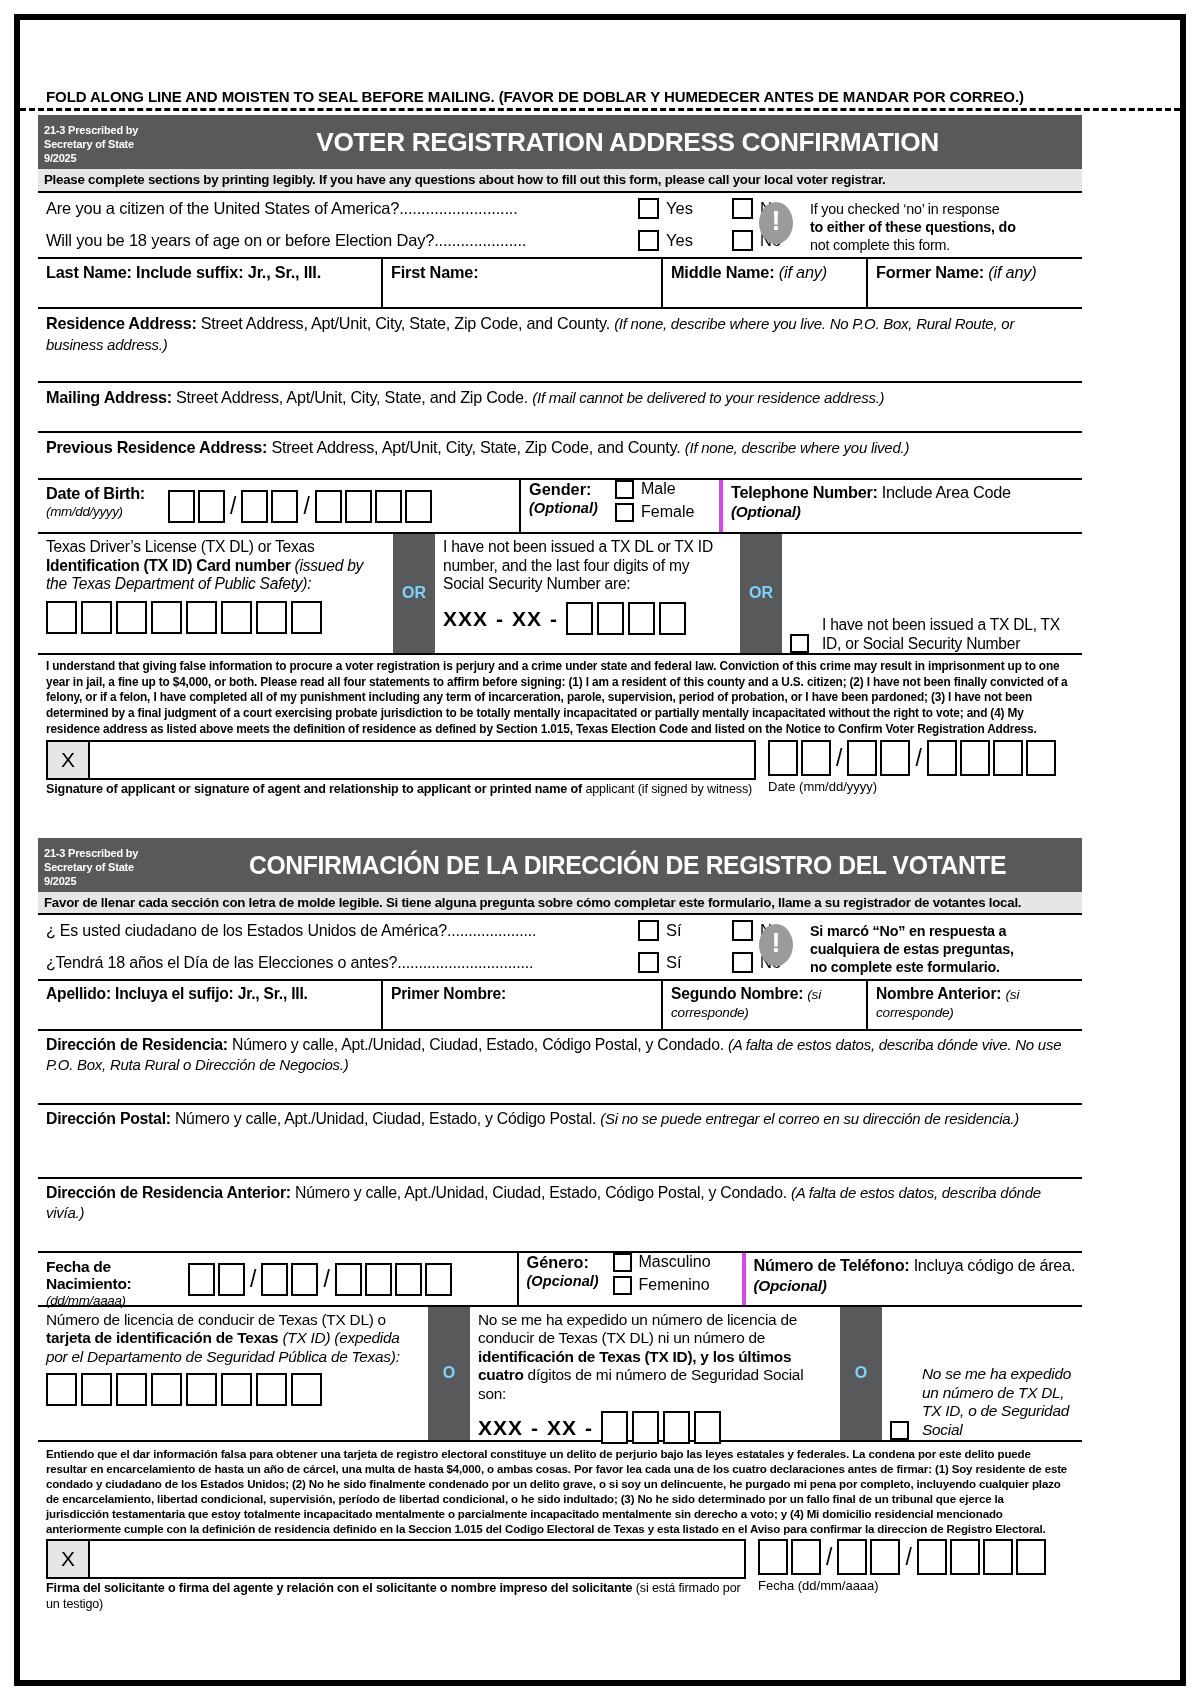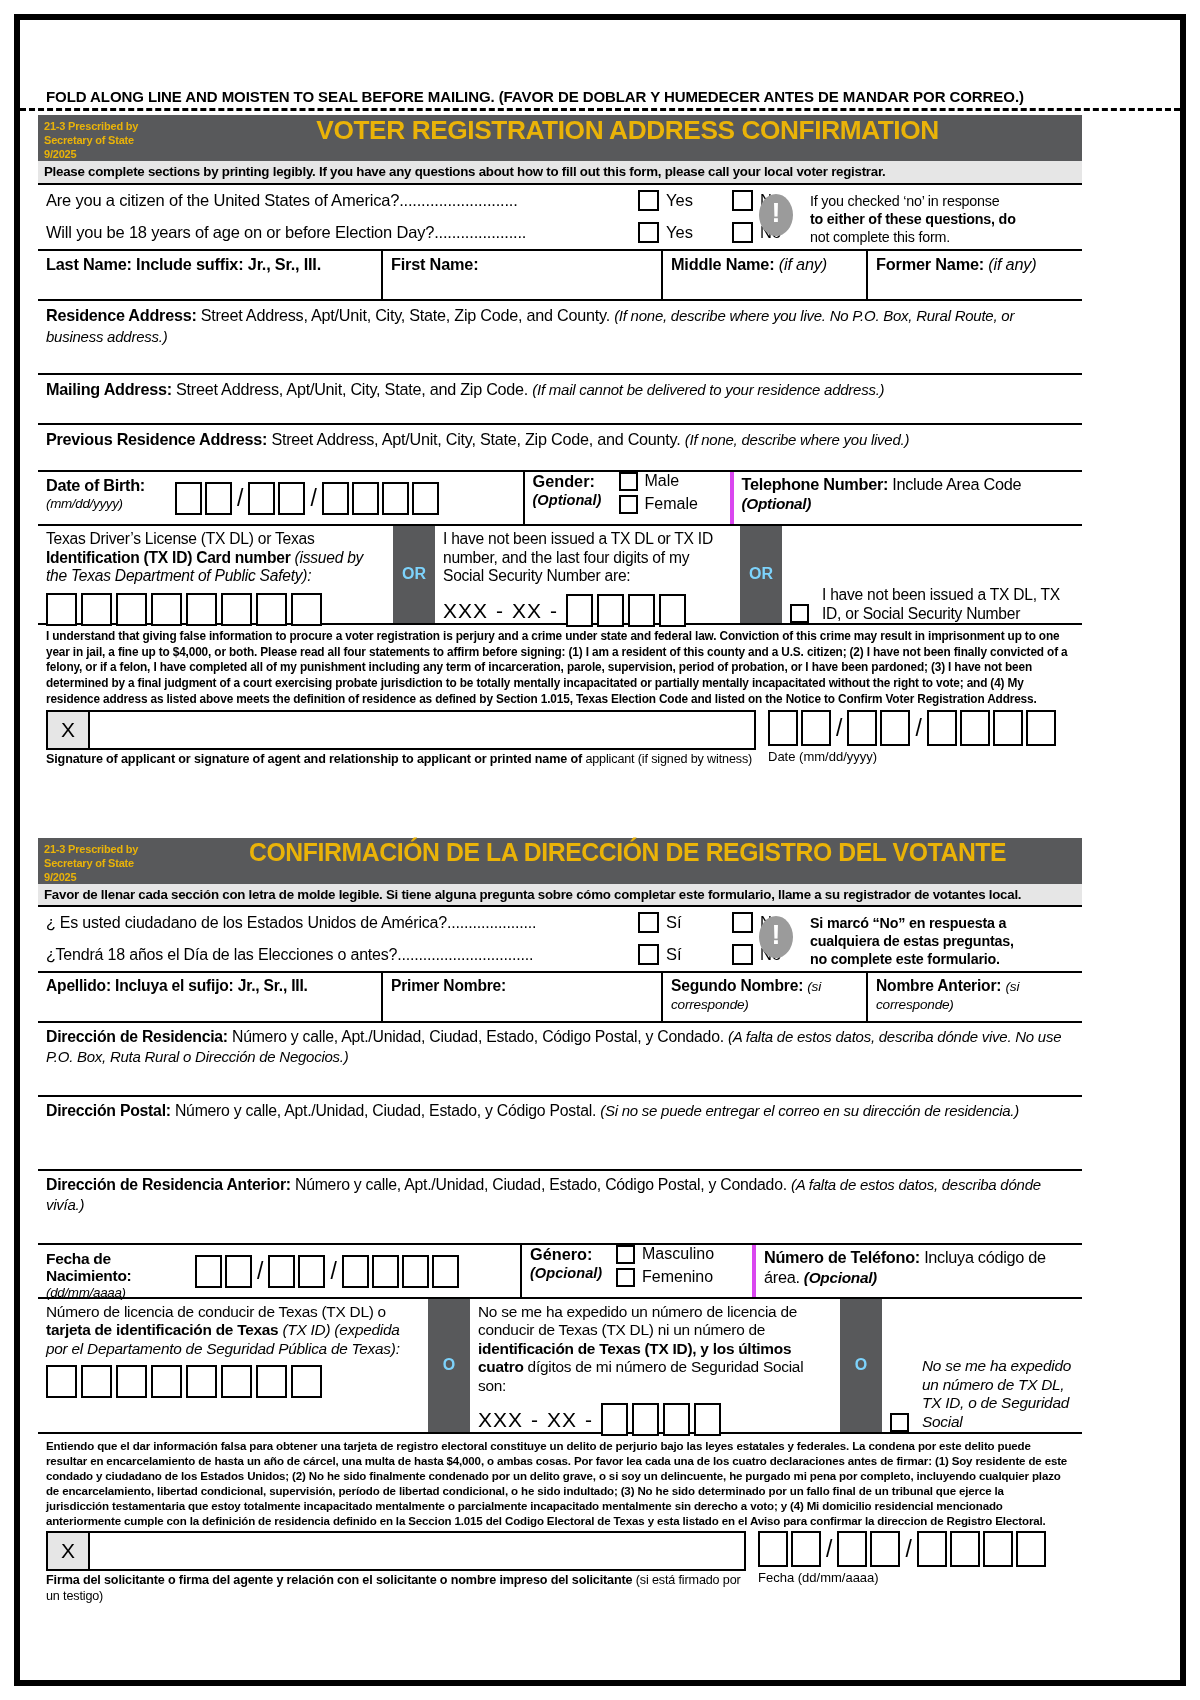--- a/index.html
+++ b/index.html
@@ -37,23 +37,23 @@
   .fold-line {
     position:absolute;
     left:20px; top:108px; width:1160px; height:0;
     border-top:3px dashed #000;
   }
 
   
   .form { position:absolute; left:38px; width:1044px; }
 
   .hdr-bar {
-    display:flex; align-items:flex-start;
-    background:#58595b; color:#eab308;
-    height:46px;
+    display:flex; align-items:center;
+    background:#58595b; color:#ffffff;
+    height:54px;
   }
   .hdr-meta {
     width:155px; padding:4px 0 0 6px;
     font-size:11px; font-weight:bold; line-height:1.28;
     letter-spacing:-0.2px;
   }
   .hdr-title {
     flex:1; display:flex; align-items:center; justify-content:center;
     font-size:26.5px; font-weight:bold; letter-spacing:-0.4px;
     padding-right:20px;
@@ -125,21 +125,21 @@
     font-size:16.2px; line-height:1.25; letter-spacing:-0.25px;
   }
   .addr b { font-weight:bold; }
   .addr i { font-style:italic; font-size:15px; }
   .addr.h1 { height:74px; }
   .addr.h2 { height:50px; }
   .addr.h3 { height:47px; }
   .addr.es { font-size:15.8px; }
 
   
-  .dobrow { display:flex; border-bottom:2.5px solid #000; height:54px;gap:7px; }
+  .dobrow { display:flex; border-bottom:2.5px solid #000; height:54px; }
   .dob-label {
     flex:none; width:130px; padding:5px 0 0 8px;
     font-size:16.3px; font-weight:bold; line-height:1.1; letter-spacing:-0.3px;
   }
   .dob-label small { display:block; font-weight:normal; font-style:italic; font-size:13.4px; margin-top:2px;}
   .dob-boxes { flex:1; display:flex; align-items:center; padding-top:2px; }
   .box { width:27px; height:33px; border:2px solid #000; background:#fff; margin-right:3px; flex:none; }
   .slash { font-size:23px; margin:0 5px 0 2px; font-weight:300; }
   .gender {
     flex:none; width:200px; border-left:2px solid #000;
@@ -152,38 +152,38 @@
   .tel {
     flex:1; border-left:4px solid #d946ef; padding:3px 0 0 8px;
     font-size:16.3px; font-weight:bold; line-height:1.2; letter-spacing:-0.3px;
   }
   .tel span { font-weight:normal; }
   .tel i { font-style:italic; font-weight:bold; display:block; font-size:15.4px;}
   .dobrow.es .dob-label { width:150px; font-size:15.5px; }
   .dobrow.es .gender { width:225px; }
 
   
-  .dlrow { display:flex; border-bottom:2.5px solid #000; height:99px; }
+  .dlrow { display:flex; border-bottom:2.5px solid #000; height:121px; }
   .dlcol {
     padding:4px 6px 0 8px;
     font-size:15.6px; line-height:1.2; letter-spacing:-0.25px;
   }
   .dlcol b { font-weight:bold; }
   .dlcol i { font-style:italic; }
   .dlcol.c1 { flex:0 0 355px; }
   .dlcol.c2 { flex:0 0 305px; }
   .dlcol.c3 { flex:1; display:flex; padding-top:5px;align-items:flex-end; }
   .orcol {
     flex:0 0 42px; background:#58595b; color:#7dd3fc;
     display:flex; align-items:center; justify-content:center;
     font-size:16px; font-weight:bold;
   }
   .dl-boxes { display:flex; margin-top:7px; }
   .dl-boxes .box { width:31px; height:33px; margin-right:4px; }
-  .ssn-line { display:flex; align-items:center; margin-top:8px; font-size:21px; font-weight:normal; letter-spacing:1px;}
+  .ssn-line { display:flex; align-items:center; margin-top:8px; font-size:21px; font-weight:bold; letter-spacing:1px;}
   .ssn-line .box { width:27px; height:33px; margin-right:4px; }
   .ssn-dash { margin:0 8px; }
   .c3-text { font-size:15.6px; line-height:1.22; padding-left:6px; }
   .dlrow.es { height:135px; }
   .dlrow.es .dlcol.c1 { flex:0 0 390px; }
   .dlrow.es .dlcol.c2 { flex:0 0 370px; }
   .dlrow.es .dlcol { font-size:15.4px; }
   .dlrow.es .c3-text { font-size:15.4px;font-style:italic; }
 
   

